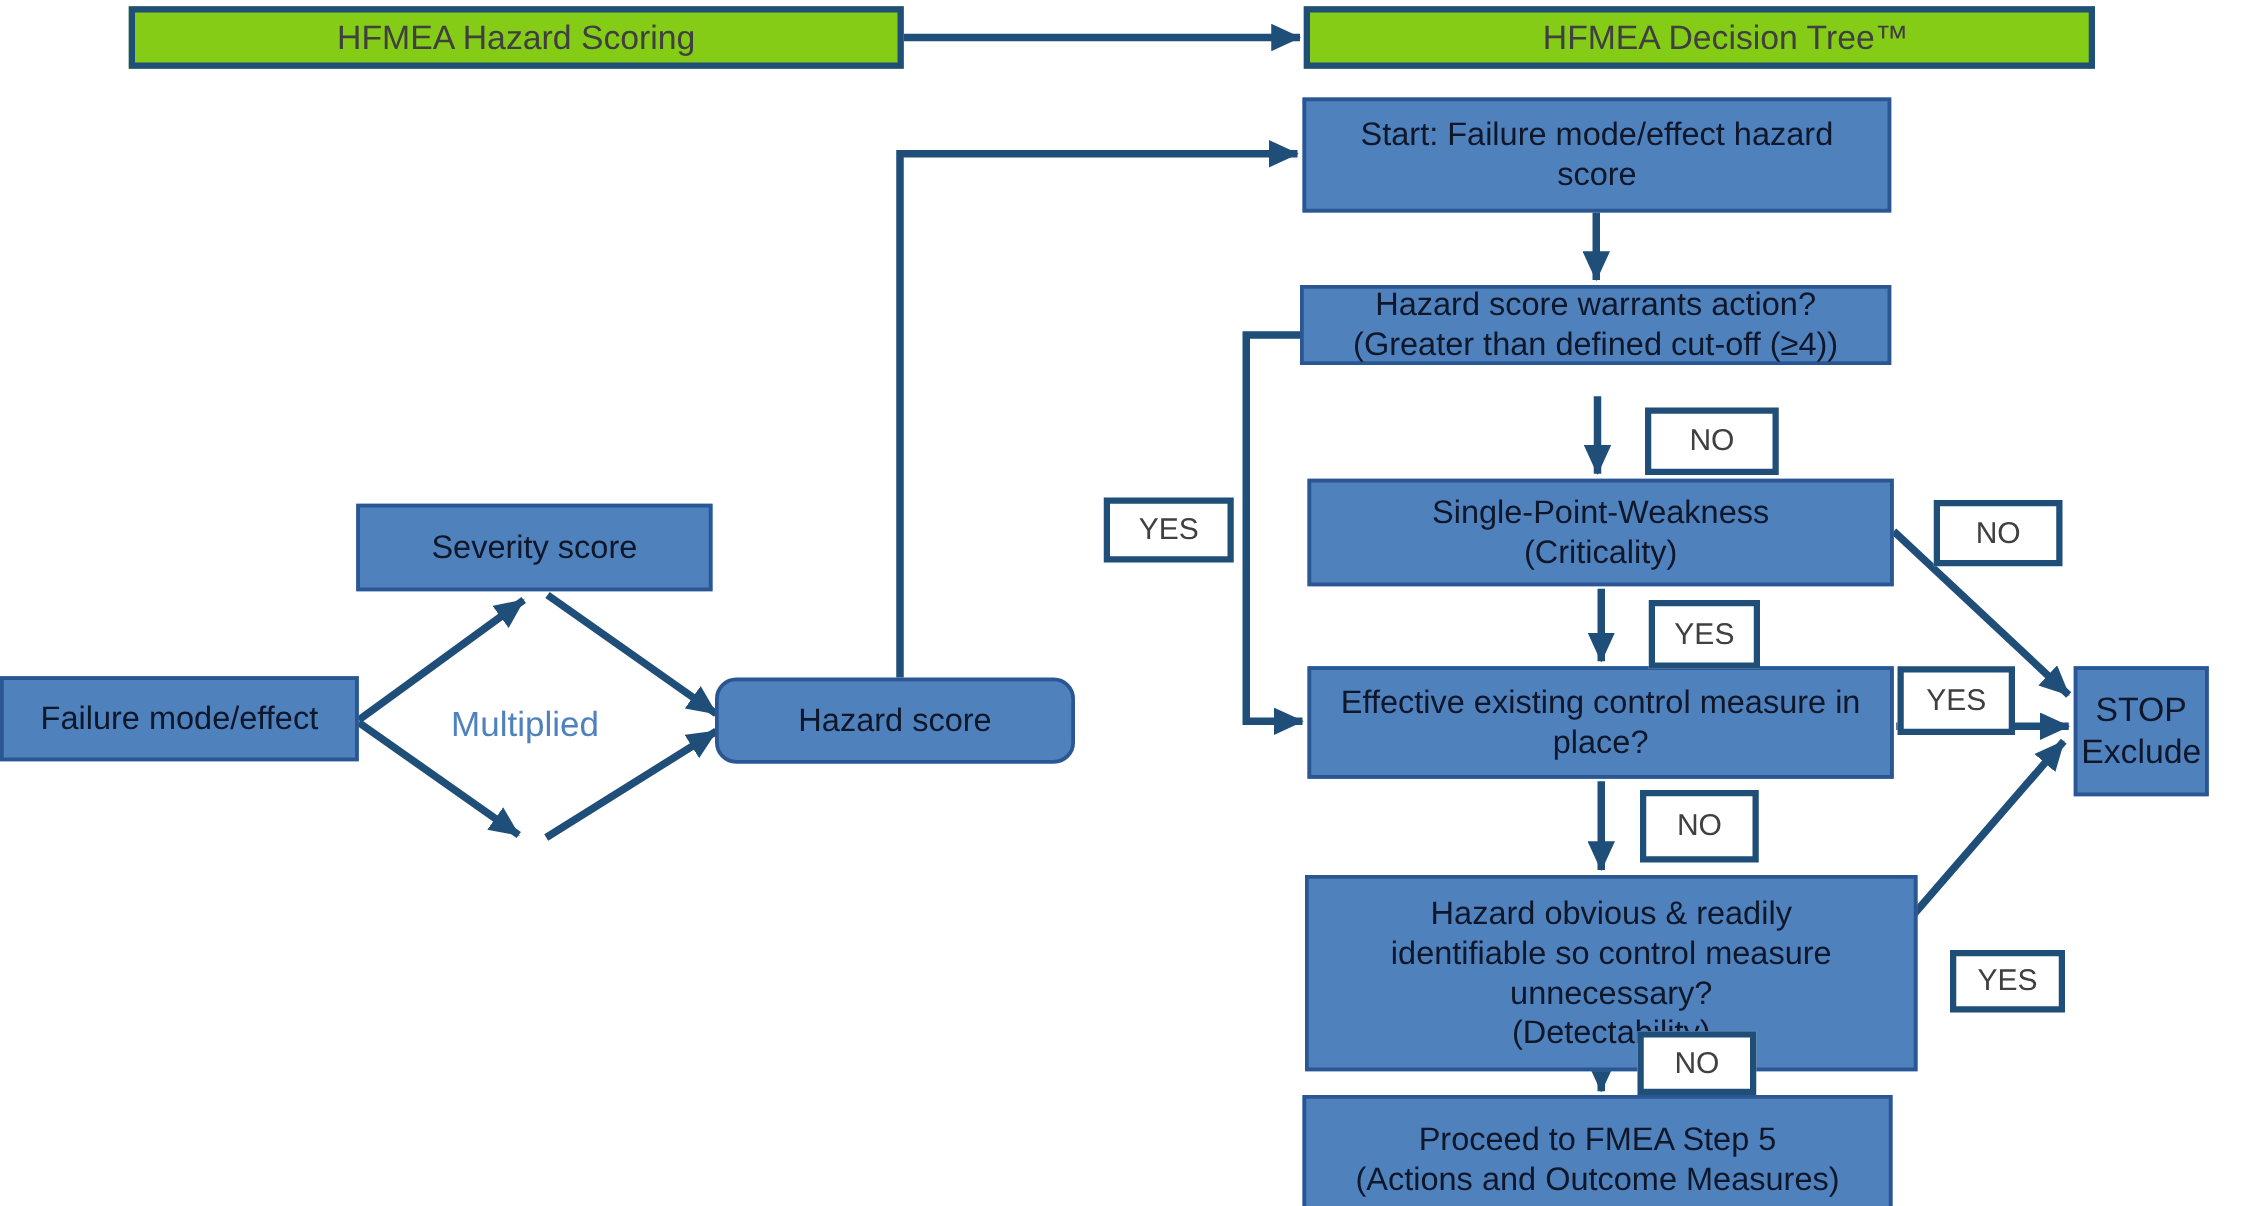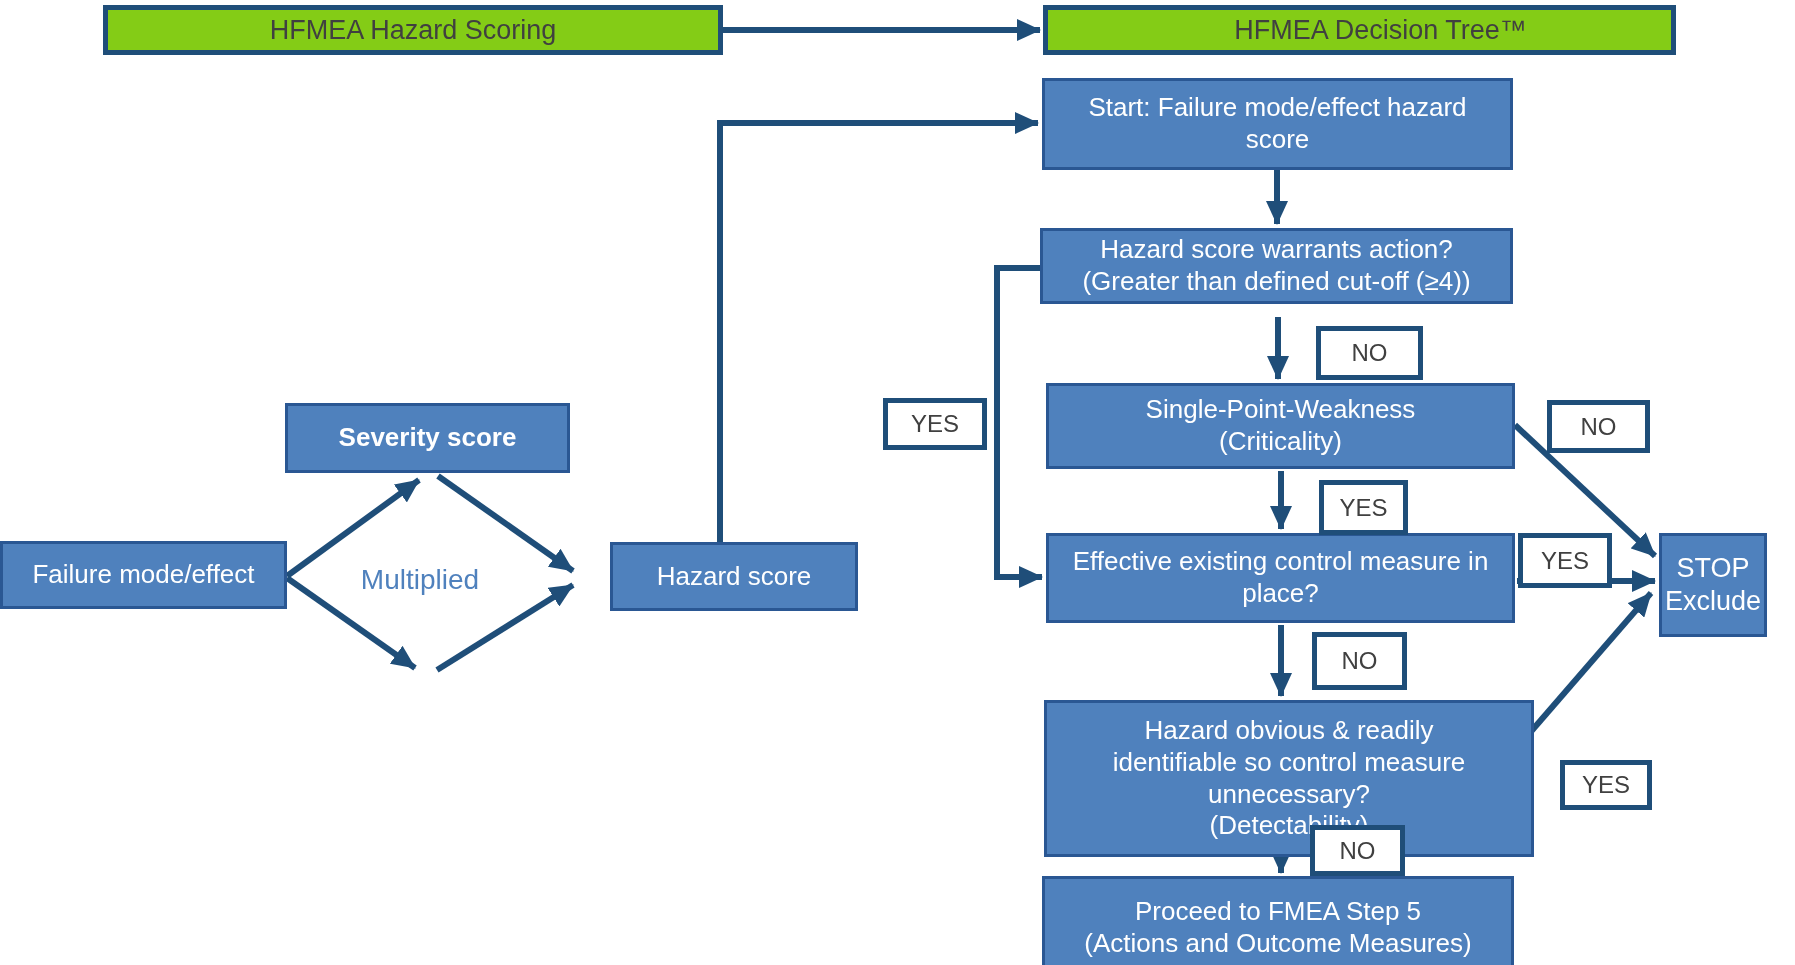--- a/index.html
+++ b/index.html
@@ -10,21 +10,21 @@
   }
   html,body{margin:0;padding:0;background:#ffffff;}
   .canvas{
     position:relative;width:1795px;height:965px;background:#ffffff;
     font-family:"Liberation Sans",sans-serif;overflow:hidden;
   }
   .conn-layer{position:absolute;left:0;top:0;z-index:1;}
   .conn{stroke:var(--line,#1f4e79);stroke-width:6;fill:none;}
   .bluebox{
     position:absolute;z-index:2;background:var(--box-fill,#4f81bd);
-    border:3px solid var(--box-border,#2a5793);color:#ffffff;
+    border:3px solid var(--box-border,#2a5793);color:#0f172a;
     display:flex;align-items:center;justify-content:center;text-align:center;
     white-space:pre-line;font-size:26px;line-height:1.22;box-sizing:border-box;
   }
   .whitebox{
     position:absolute;z-index:2;background:#84cc16;
     border:5px solid var(--line,#1f4e79);color:var(--label-text,#404040);
     display:flex;align-items:center;justify-content:center;text-align:center;
     font-size:27px;box-sizing:border-box;
   }
   .labelbox{
@@ -63,27 +63,27 @@
     <path class="conn" d="M287,576 L419,480" marker-end="url(#ah)"></path>
     <path class="conn" d="M287,578 L415,668" marker-end="url(#ah)"></path>
     <path class="conn" d="M438,476 L573,571" marker-end="url(#ah)"></path>
     <path class="conn" d="M437,670 L573,585" marker-end="url(#ah)"></path>
   </svg>
 
   <div class="whitebox" style="left:103px;top:5px;width:620px;height:50px;">HFMEA Hazard Scoring</div>
   <div class="whitebox" style="left:1043px;top:5px;width:633px;height:50px;padding-left:42px;">HFMEA Decision Tree™</div>
 
   <div class="bluebox" style="left:0px;top:541px;width:287px;height:68px;">Failure mode/effect</div>
-  <div class="bluebox" style="left:285px;top:403px;width:285px;height:70px;font-weight:bold;">Severity score</div>
+  <div class="bluebox" style="left:285px;top:403px;width:285px;height:70px;">Severity score</div>
   <div class="multiplied" style="left:350px;top:560px;width:140px;height:40px;">Multiplied</div>
-  <div class="bluebox" style="left:610px;top:542px;width:248px;height:69px;">Hazard score</div>
+  <div class="bluebox" style="left:572px;top:542px;width:288px;height:69px;border-radius:17px;">Hazard score</div>
 
   <div class="bluebox" style="left:1042px;top:78px;width:471px;height:92px;">Start: Failure mode/effect hazard
 score</div>
-  <div class="bluebox" style="left:1040px;top:228px;width:473px;height:76px;">Hazard score warrants action?
+  <div class="bluebox" style="left:1040px;top:228px;width:473px;height:64px;">Hazard score warrants action?
 (Greater than defined cut-off (≥4))</div>
   <div class="bluebox" style="left:1046px;top:383px;width:469px;height:86px;">Single-Point-Weakness
 (Criticality)</div>
   <div class="bluebox" style="left:1046px;top:533px;width:469px;height:90px;">Effective existing control measure in
 place?</div>
   <div class="bluebox" style="left:1044px;top:700px;width:490px;height:157px;">Hazard obvious &amp; readily
 identifiable so control measure
 unnecessary?
 (Detectability)</div>
   <div class="bluebox" style="left:1042px;top:876px;width:472px;height:104px;">Proceed to FMEA Step 5

